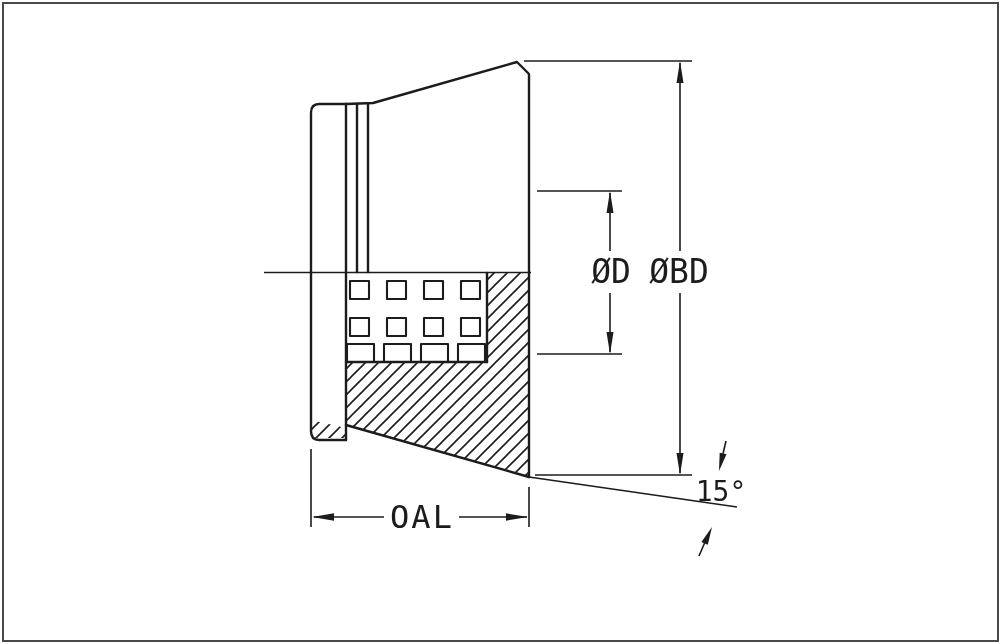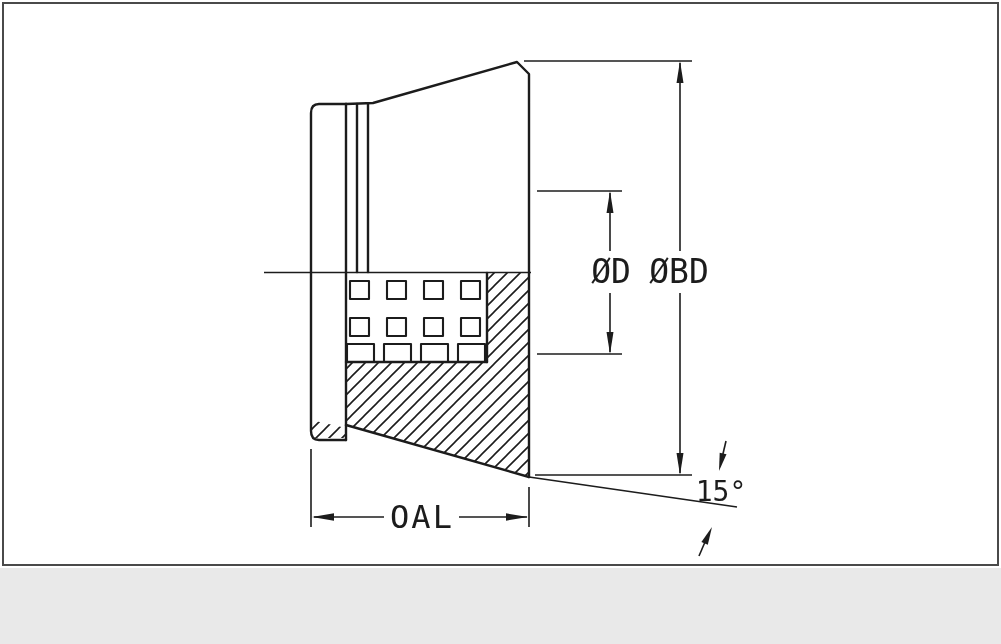--- a/index.html
+++ b/index.html
@@ -3,21 +3,21 @@
 <meta charset="utf-8">
 <style>
   :root{
     --line-color:#1c1c1c;
     --bg-color:#ffffff;
     --frame-color:#4a4a4a;
   }
   html,body{margin:0;padding:0;background:#e9e9e9;}
   .stage{
     position:relative;
-    width:1001px;height:568px;
+    width:1001px;height:644px;
     background:var(--bg-color);
     overflow:hidden;
     font-family:"DejaVu Sans Mono","Liberation Mono",monospace;
   }
   .frame{
     position:absolute;inset:2px;
     border:2px solid var(--frame-color);
     pointer-events:none;
   }
   svg{position:absolute;inset:0;display:block;}

